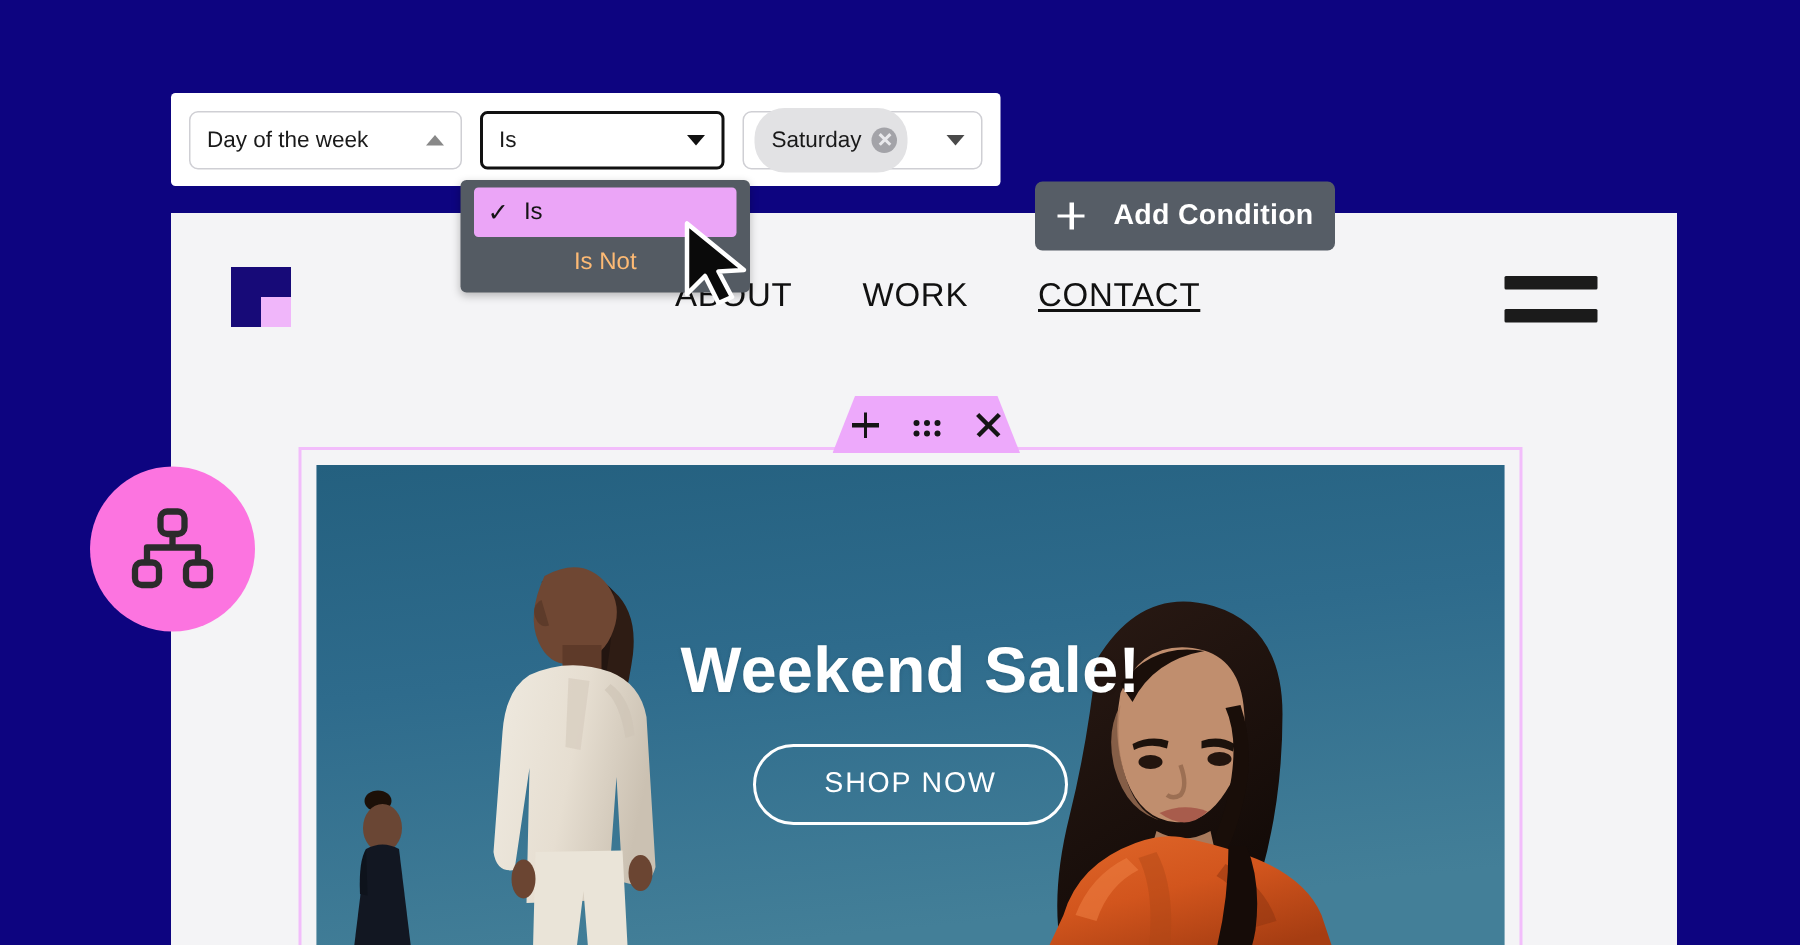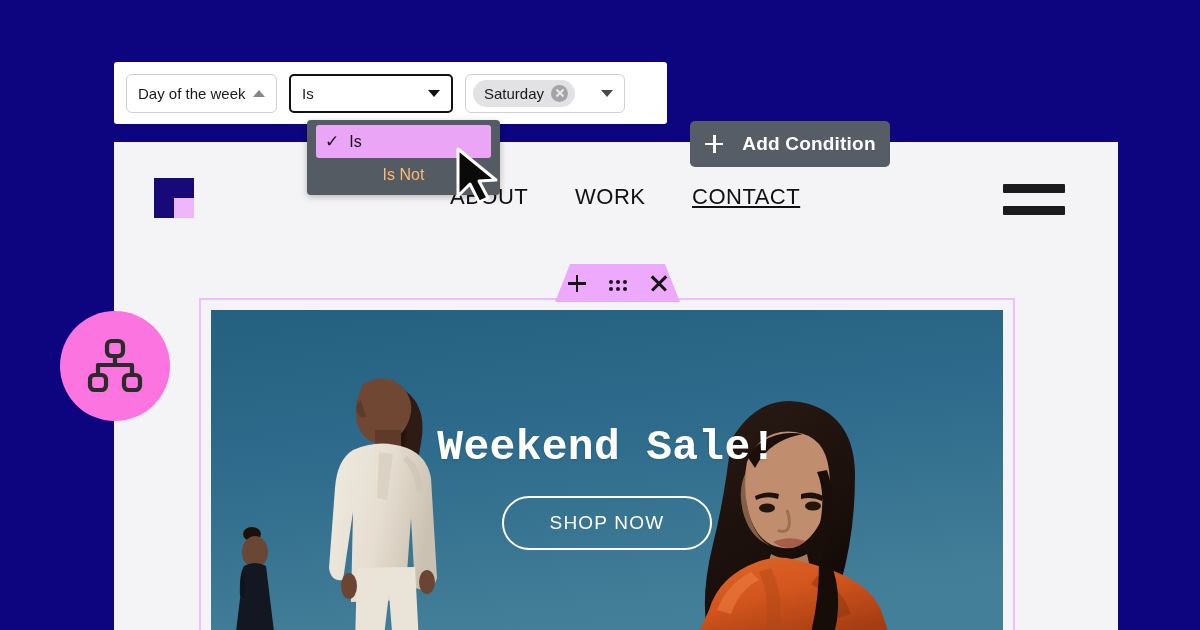--- a/index.html
+++ b/index.html
@@ -148,21 +148,21 @@
     left: 0; top: 0; width: 100%; height: 100%;
     display: flex;
     flex-direction: column;
     align-items: center;
     justify-content: flex-start;
     padding-top: 116px;
     z-index: 3;
   }
   .hero-title {
     color: #ffffff;
-    font-family: Liberation Mono, monospace;
+    font-family: Liberation Sans, sans-serif;
     font-weight: bold;
     font-size: 43px;
     letter-spacing: 0.3px;
     line-height: 1;
     text-shadow: 0 1px 3px rgba(0,0,0,.12);
   }
   .hero-cta {
     margin-top: 27px;
     border: 2px solid #ffffff;
     border-radius: 50px;
@@ -197,38 +197,38 @@
     border-radius: 6px;
     display: flex;
     align-items: center;
     justify-content: space-between;
     padding: 0 11px;
     font-size: 15px;
     color: #1a1a1a;
     cursor: pointer;
     position: relative;
   }
-  .select.sel-field  { width: 151px; }
+  .select.sel-field  { width: 182px; }
   .select.sel-op     { width: 164px; border: 2.5px solid #111; border-radius: 5px; z-index: 12; }
   .select.sel-value  { width: 160px; padding-left: 7px; }
 
   .caret {
     width: 0; height: 0;
     border-left: 6px solid transparent;
     border-right: 6px solid transparent;
     flex: 0 0 auto;
   }
   .caret-down { border-top: 7px solid #4a4a4a; }
   .caret-down.strong { border-top-color: #111; }
   .caret-up   { border-bottom: 7px solid #888; }
 
   .chip {
     background: #e2e2e4;
     border-radius: 20px;
-    height: 27px;
+    height: 43px;
     display: inline-flex;
     align-items: center;
     gap: 7px;
     padding: 0 7px 0 11px;
     font-size: 15px;
     color: #191919;
   }
   .chip-x {
     width: 17px; height: 17px; border-radius: 50%;
     background: #a3a3a8;

